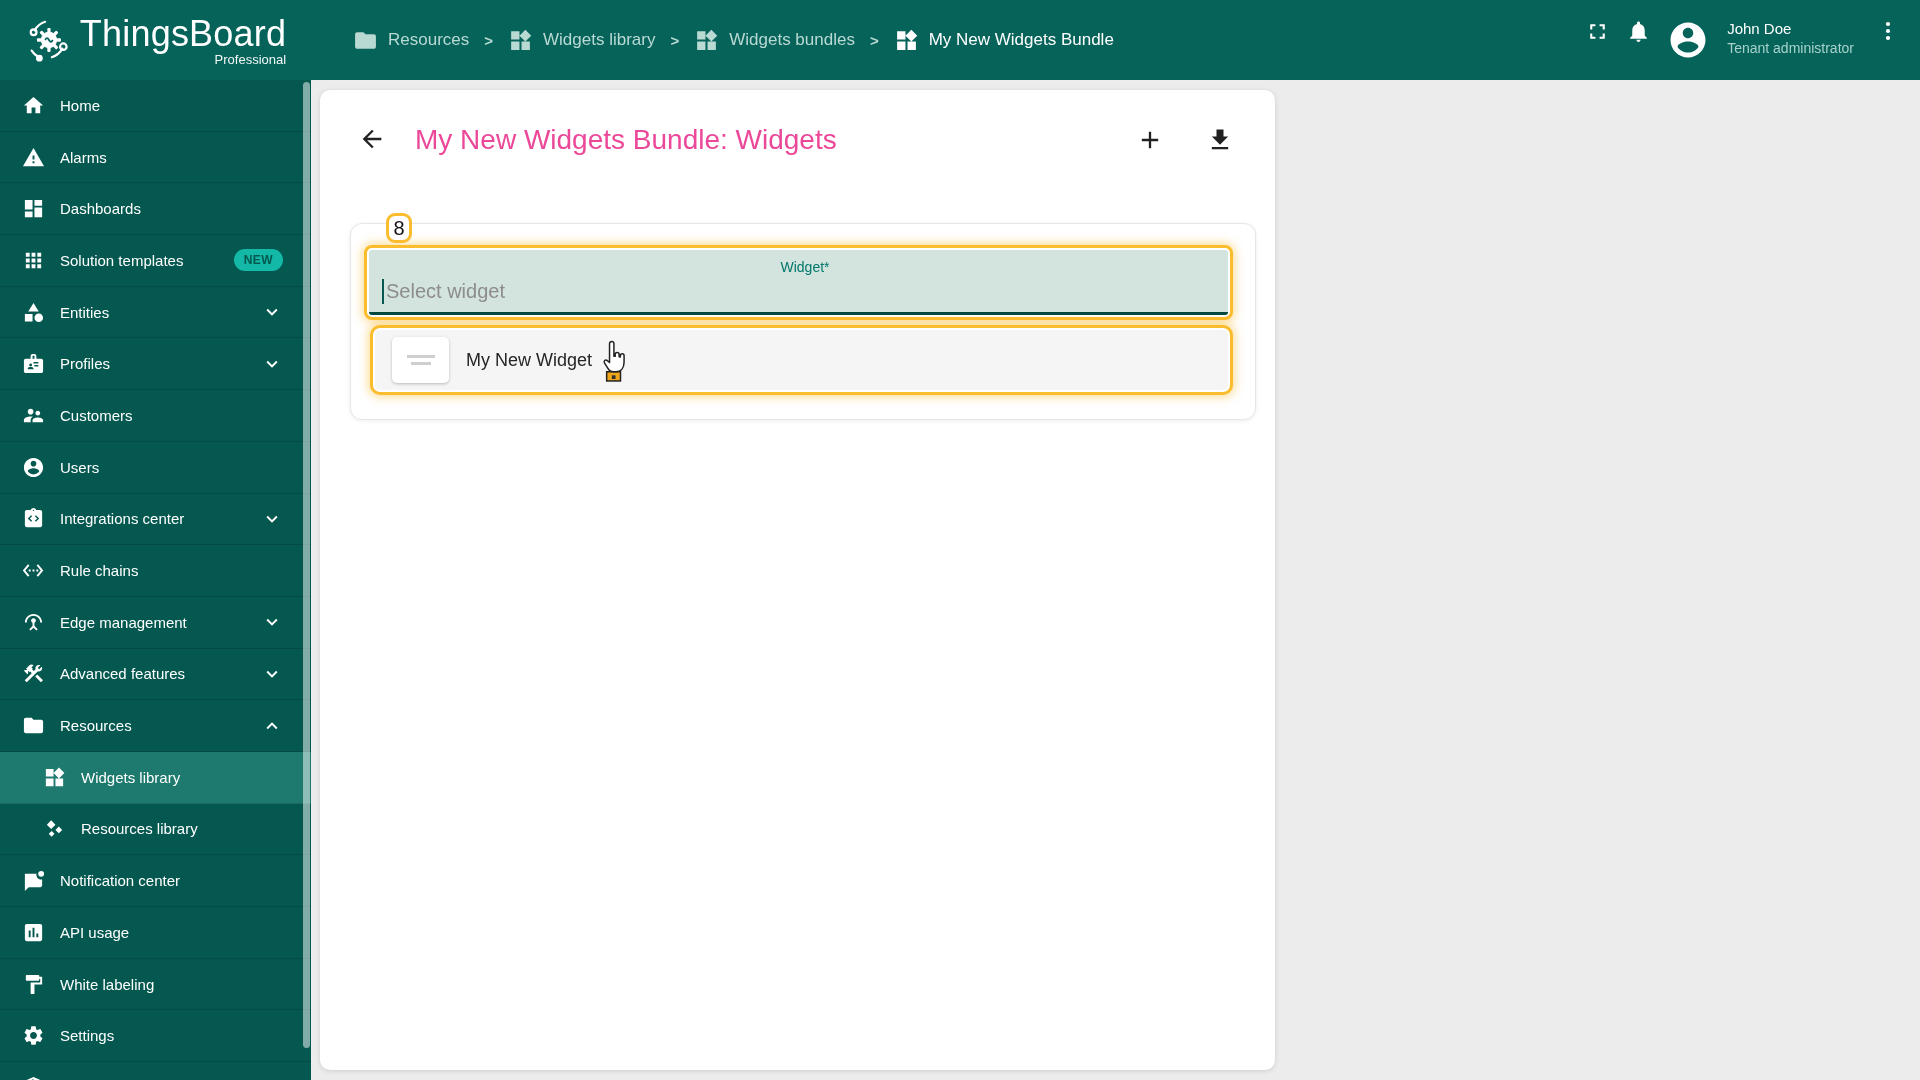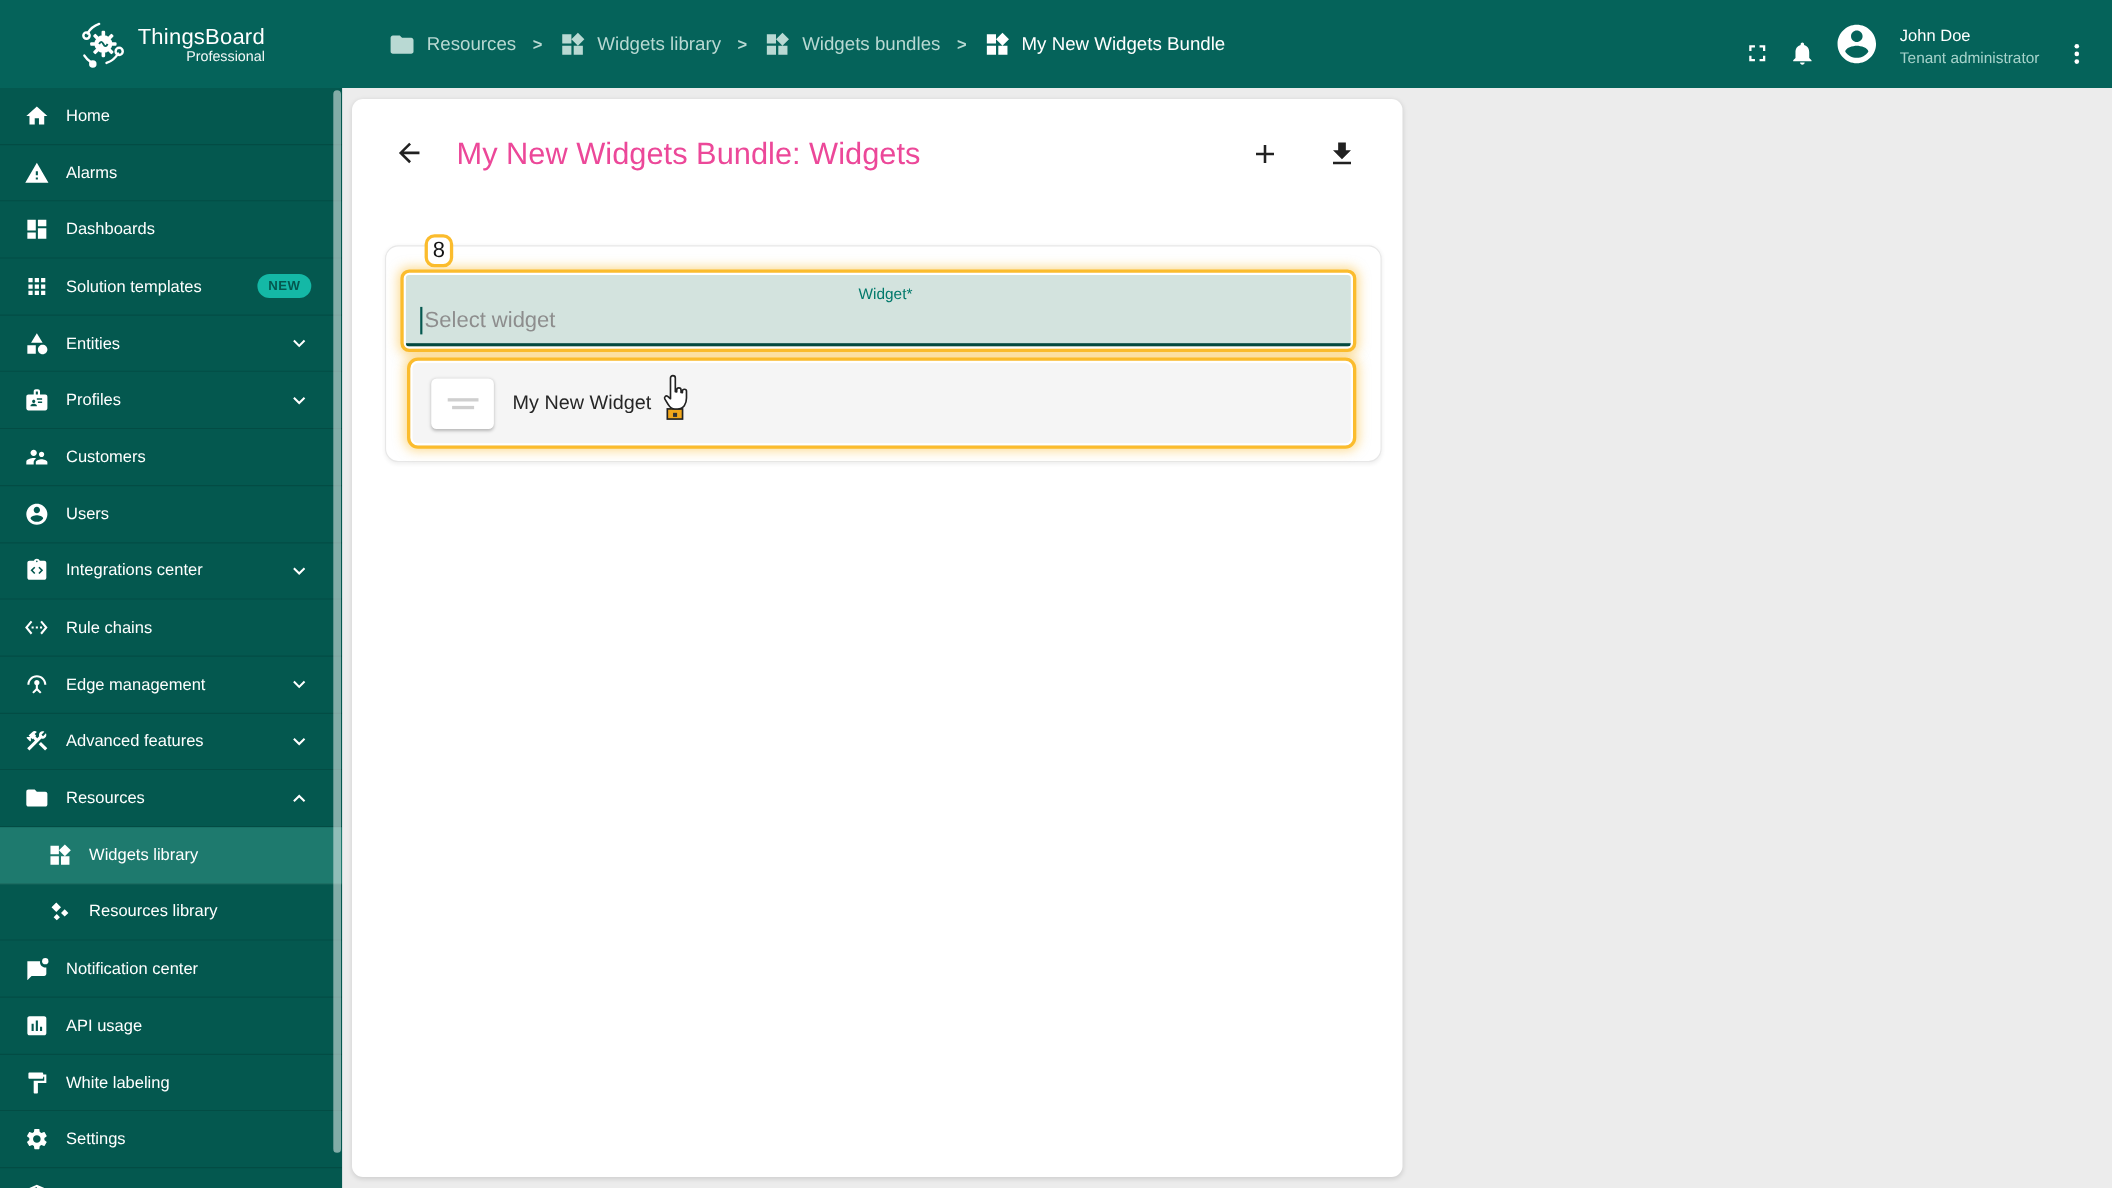--- a/index.html
+++ b/index.html
@@ -8,29 +8,29 @@
     width:1920px; height:1080px; overflow:hidden;
     font-family:"Liberation Sans", sans-serif;
     background:#ececec; position:relative;
   }
   svg { display:block; }
 
   
   .header { position:absolute; top:0; left:0; width:1920px; height:80px;
     background:#05635a; display:flex; align-items:center; z-index:6; }
   .logo { width:311px; flex:none; display:flex; align-items:center; justify-content:center; gap:9px; color:#fff; cursor:pointer; }
-  .logo-text .name { font-size:20px; letter-spacing:.2px;text-align:center; }
+  .logo-text .name { font-size:36px; letter-spacing:.2px;text-align:center; }
   .logo-text .edition { font-size:13px; text-align:right; margin-top:-3px; opacity:.95; }
   .breadcrumb { flex:1; display:flex; align-items:center; gap:15px; padding-left:42px; color:#b9d9d3; font-size:17px; }
   .crumb { display:flex; align-items:center; gap:10px; cursor:pointer; white-space:nowrap; }
   .crumb svg { fill:#b9d9d3; }
   .crumb.current { color:#fff; }
   .crumb.current svg { fill:#fff; }
   .crumb-sep { font-weight:700; font-size:15px; }
-  .header-right { display:flex; align-items:flex-end; gap:16px; padding-right:20px; }
+  .header-right { display:flex; align-items:flex-start; gap:16px; padding-right:20px; }
   .icon-btn { cursor:pointer; }
   .icon-btn svg { fill:#fff; }
   .user-block { line-height:1.3; margin:0 6px 0 2px; cursor:pointer; }
   .user-name { color:#fff; font-size:15px; }
   .user-role { color:#a7d3cb; font-size:14px; }
 
   
   .sidebar { position:absolute; top:80px; left:0; width:311px; height:1000px;
     background:#04584f; overflow:hidden; z-index:5; }
   .nav-item { height:51.7px; display:flex; align-items:center; padding:0 28px 0 22px;
@@ -69,21 +69,21 @@
     border:3px solid #fbbc2d; border-radius:8px; background:#fff; z-index:2; cursor:text;
     box-shadow:0 0 10px 2px rgba(251,188,45,0.5); }
   .wf-inner { position:absolute; inset:2px; background:#d3e3de; border-radius:3px;
     padding:9px 0 0 13px; overflow:hidden;text-align:center; }
   .wf-label { font-size:14px; color:#00796b; }
   .wf-value { display:flex; align-items:center; margin-top:4px; }
   .wf-caret { width:2px; height:25px; background:#04584f; margin-right:2px; }
   .wf-placeholder { font-size:20px; color:#8d8d8d; }
   .wf-underline { position:absolute; left:0; right:0; bottom:0; height:3px; background:#02483f; }
 
-  .option-box { position:absolute; left:50px; top:235px; width:863px; height:83px;
+  .option-box { position:absolute; left:50px; top:235px; width:863px; height:70px;
     border:3px solid #fbbc2d; border-radius:10px; background:#f5f5f5; z-index:2; cursor:pointer;
     box-shadow:inset 0 0 0 2px #fff, 0 0 10px 2px rgba(251,188,45,0.5);
     display:flex; align-items:center; padding-left:19px; }
   .opt-thumb { width:57px; height:46px; background:#fff; border-radius:5px; flex:none;
     box-shadow:0 1px 3px rgba(0,0,0,0.25); display:flex; flex-direction:column;
     align-items:center; justify-content:center; gap:4px; }
   .opt-thumb i { display:block; height:3px; background:#cfcfcf; }
   .opt-thumb i.l1 { width:28px; } .opt-thumb i.l2 { width:20px; }
   .opt-label { margin-left:17px; font-size:18px; color:#262626; }
 

